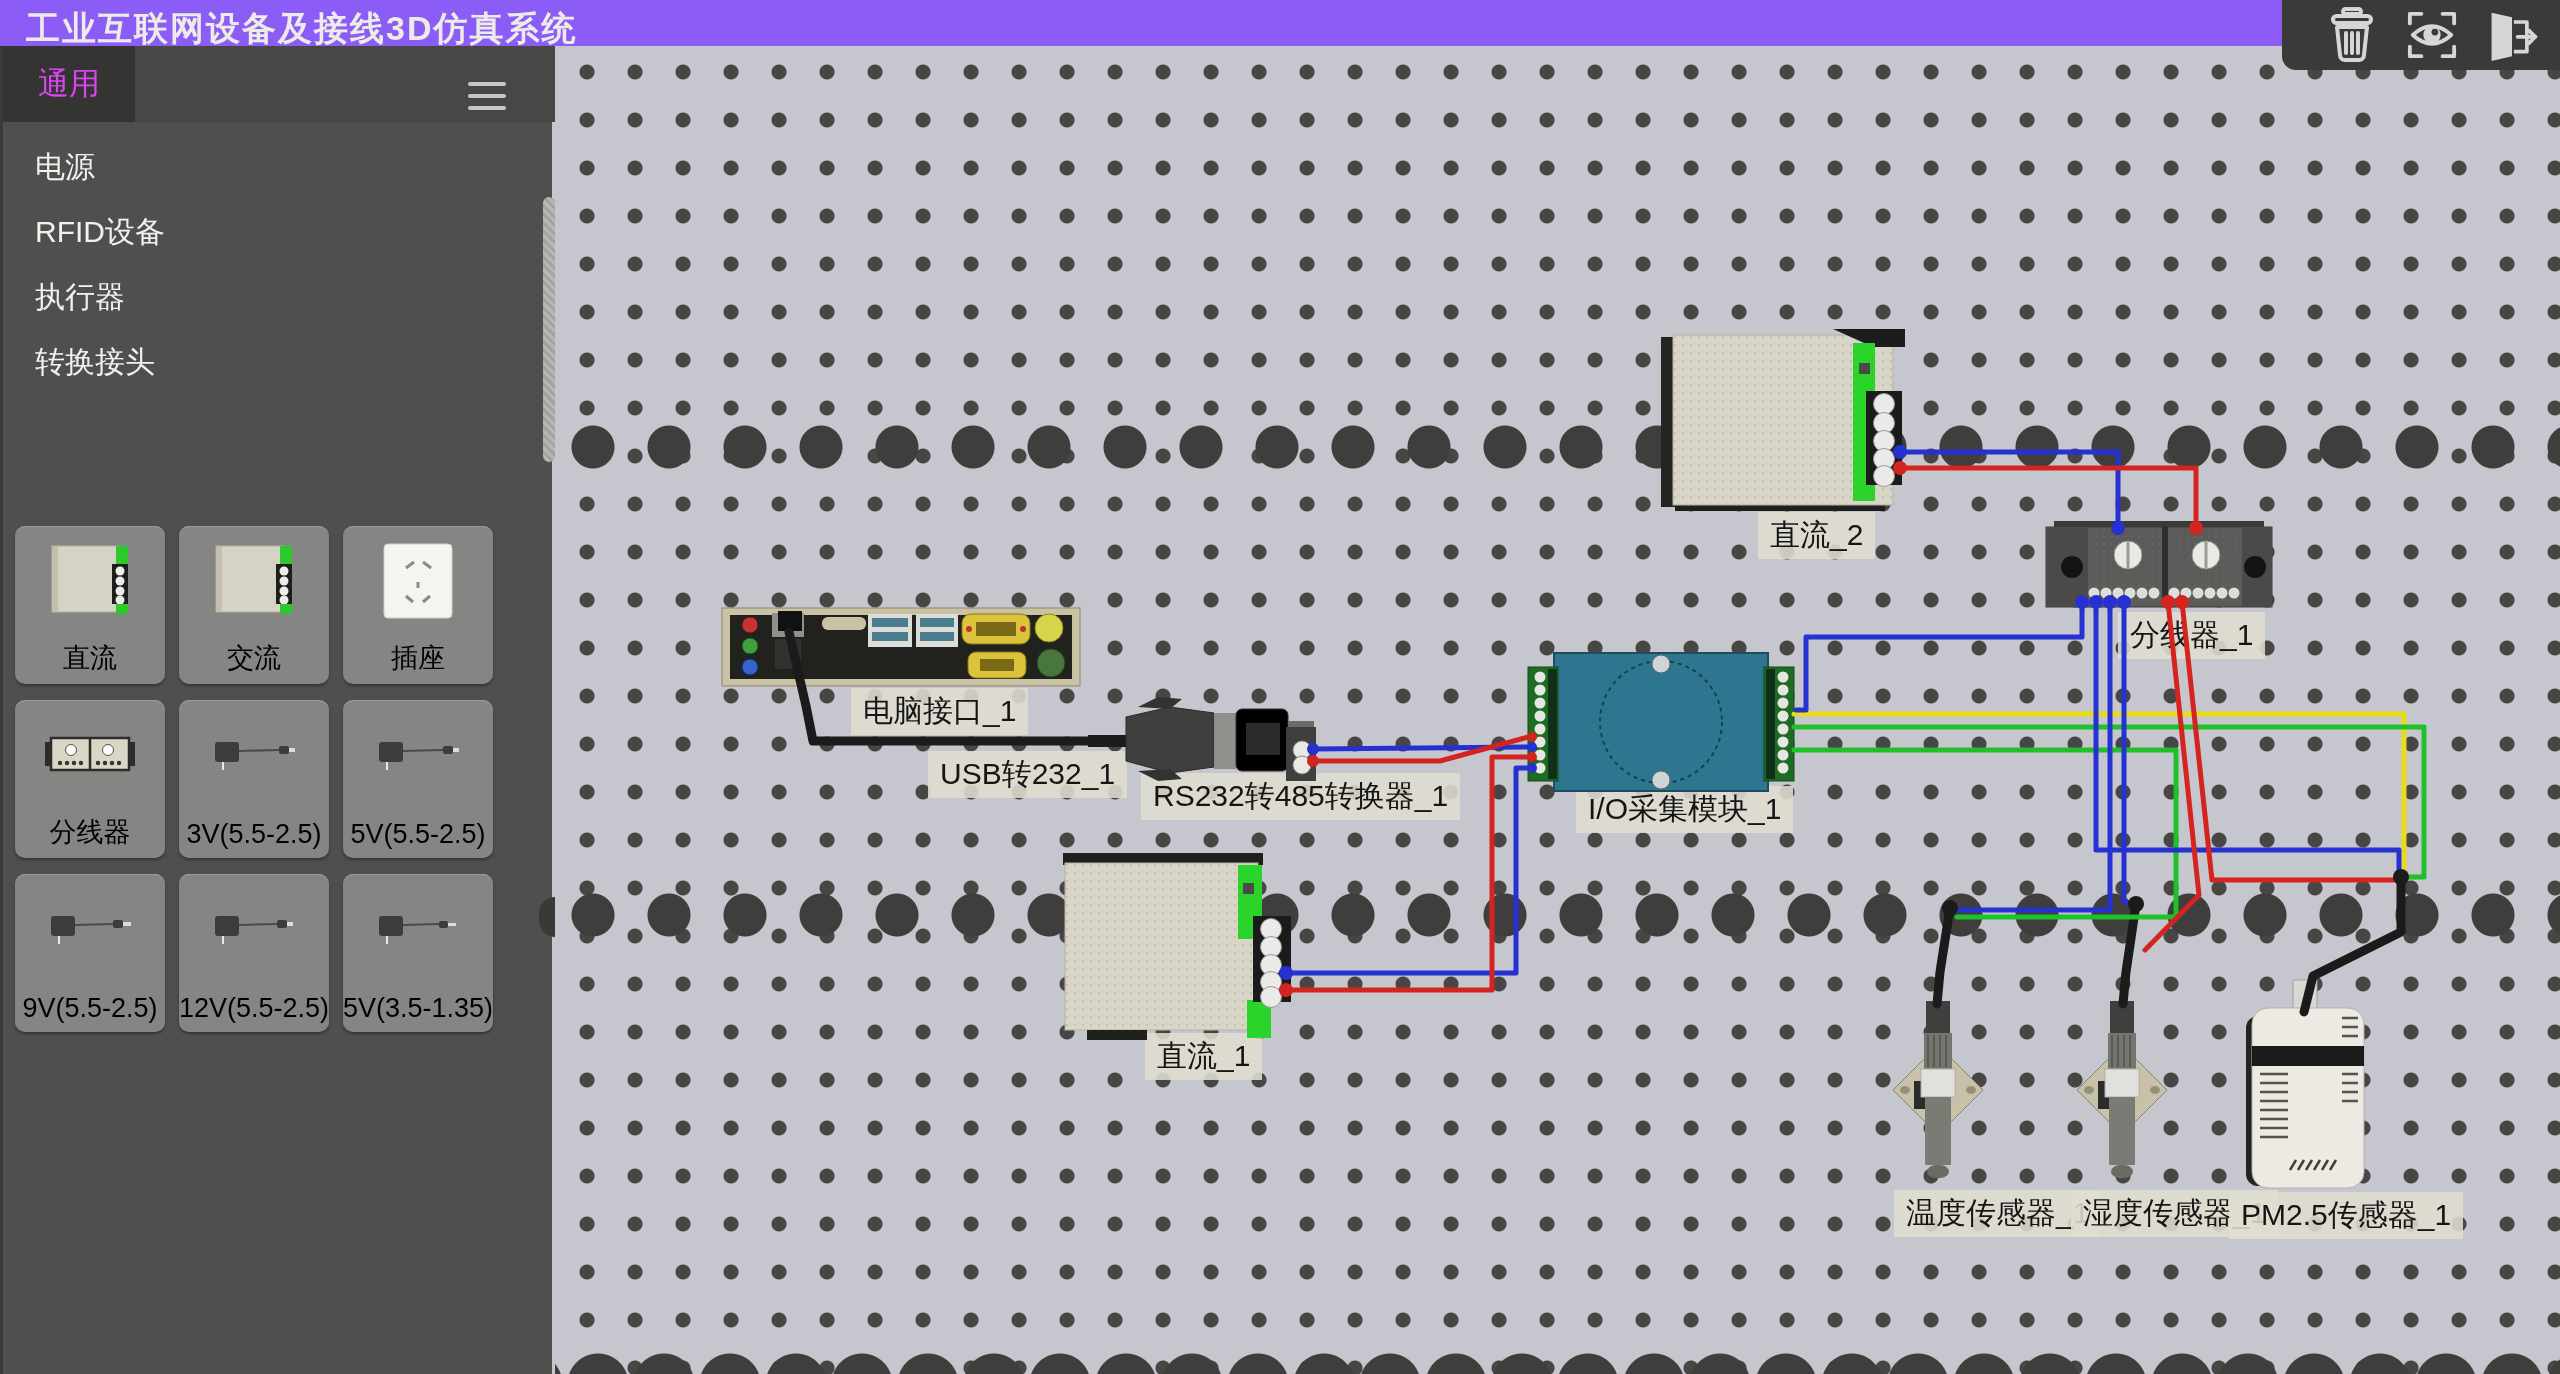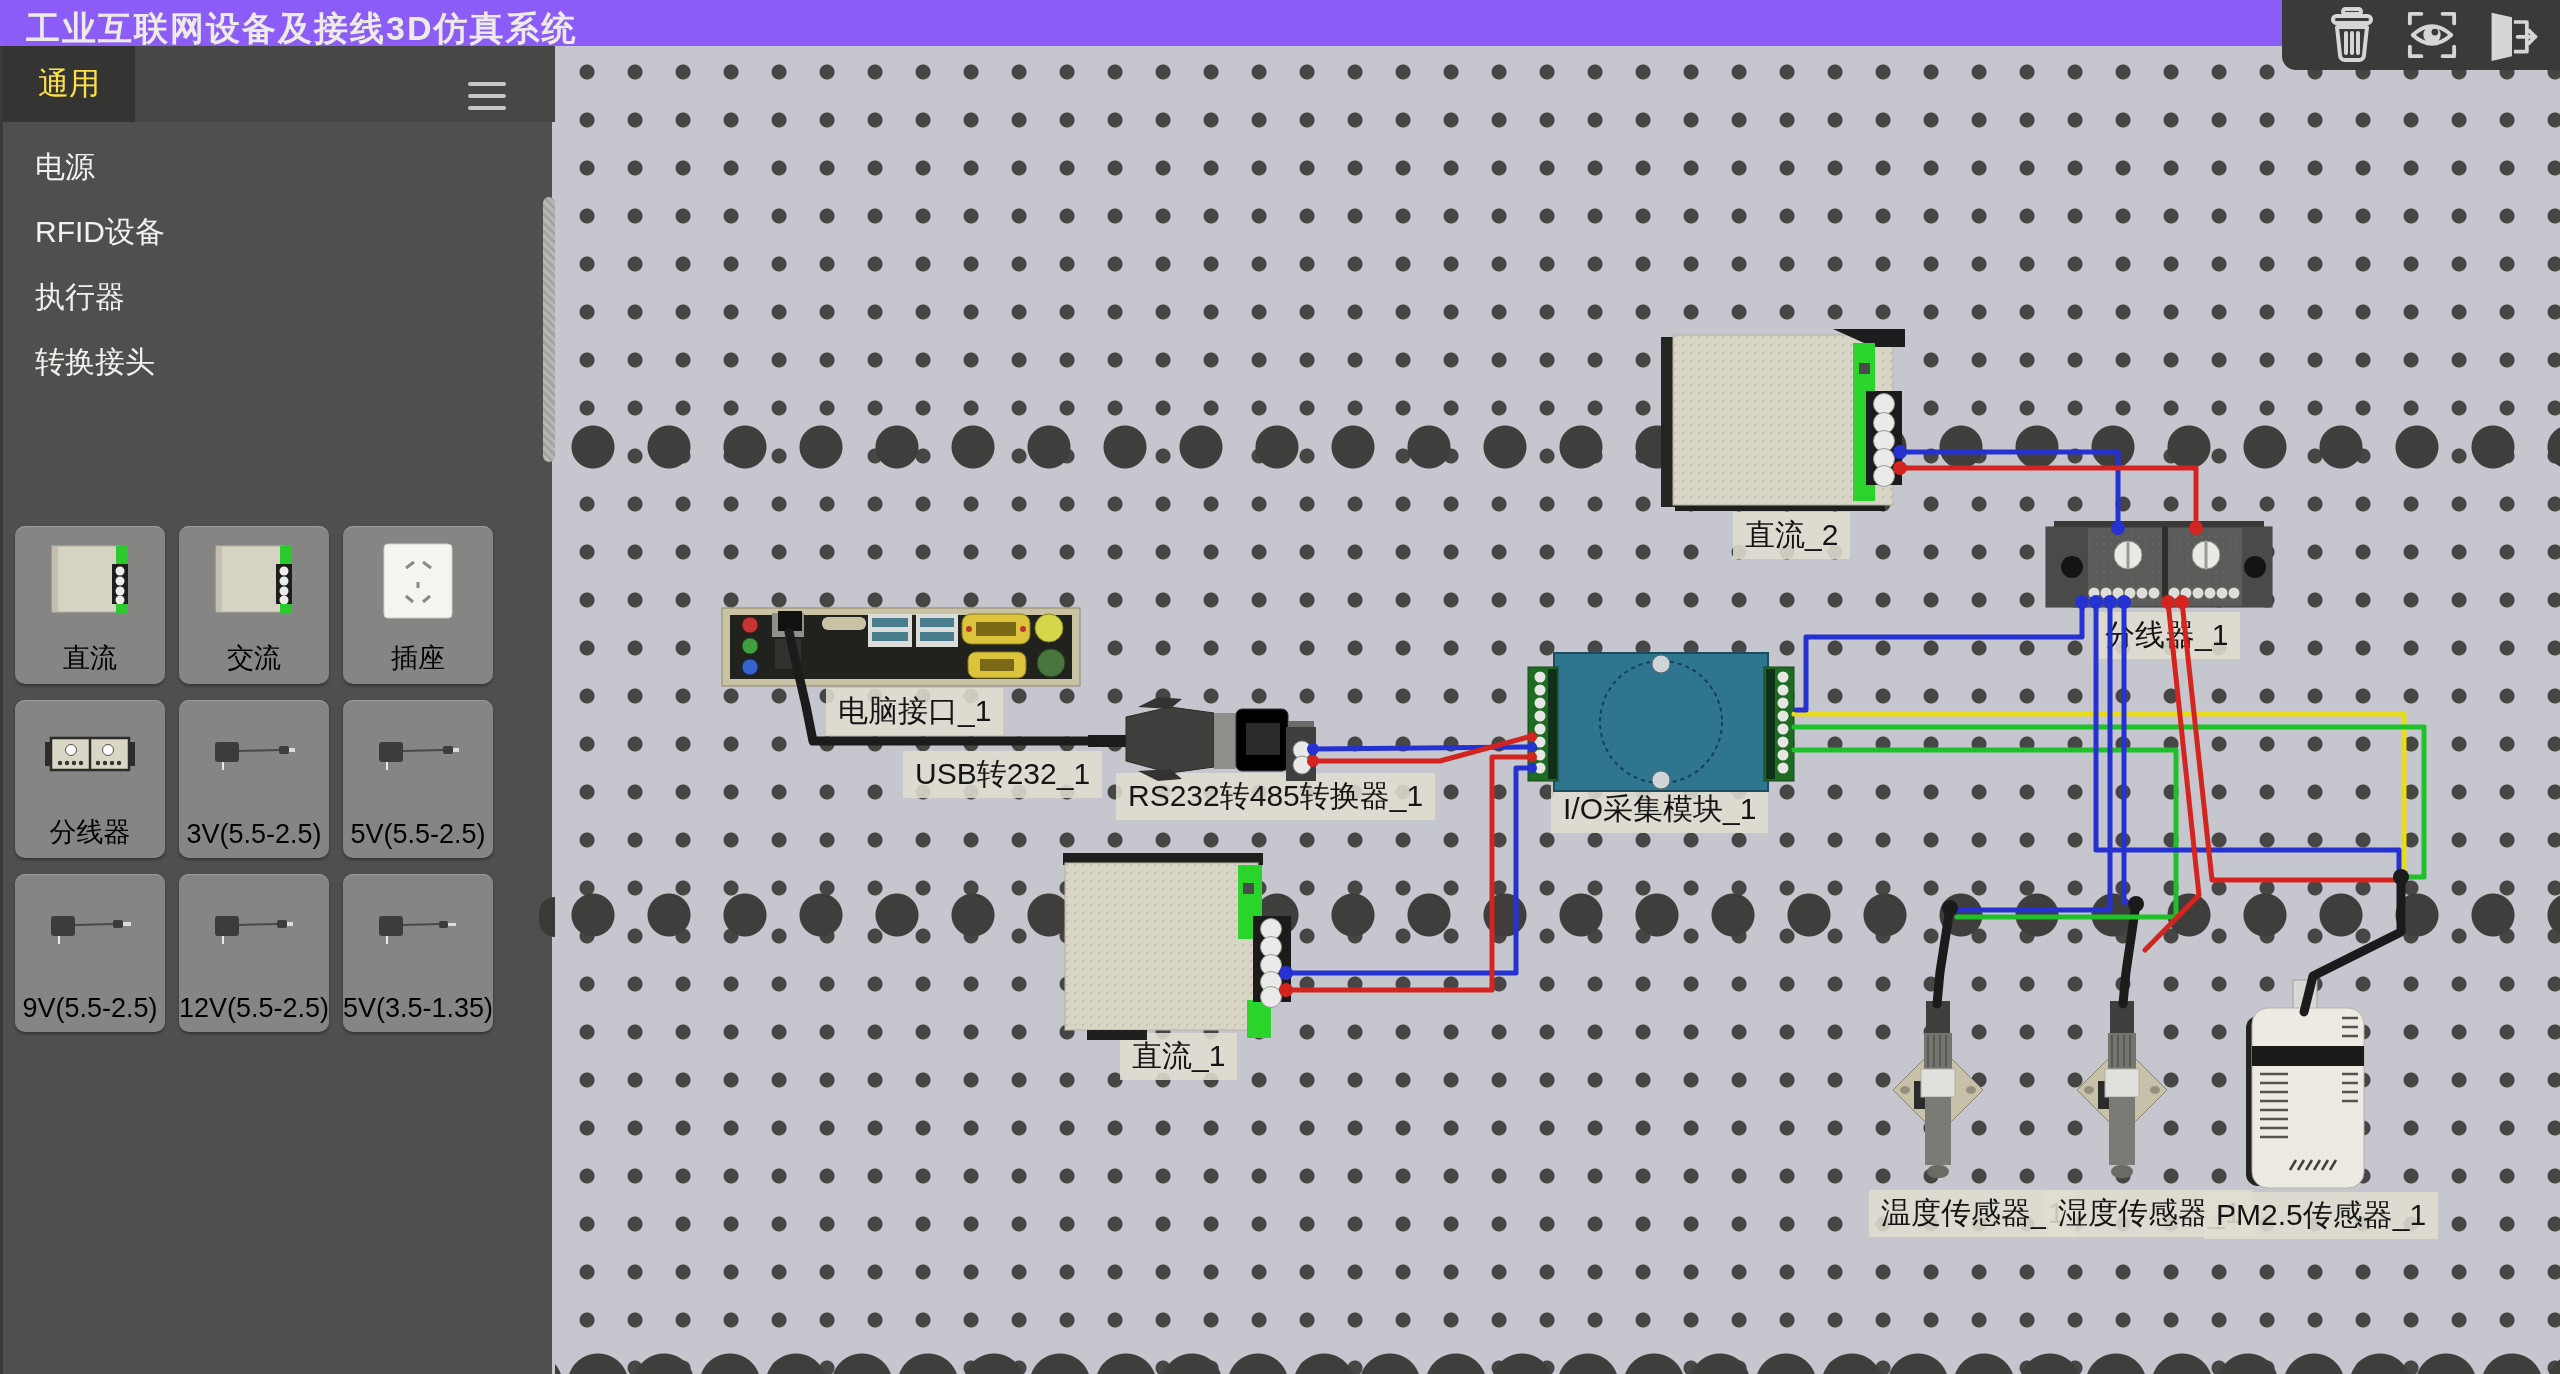--- a/index.html
+++ b/index.html
@@ -13,21 +13,21 @@
   .icon-panel { position:absolute; right:0; top:0; width:278px; height:70px; background:#3a3a38;
                 border-radius:0 0 0 14px; z-index:31; display:flex; align-items:center;
                 justify-content:flex-end; gap:28px; padding-right:22px; }
   .tool-icon { width:52px; height:56px; cursor:pointer; }
 
   
   .sidebar { position:absolute; left:0; top:46px; width:552px; height:1328px; background:#4f4f4d;
              border-left:3px solid #3a3a38; z-index:20; }
   .tabrow { position:absolute; left:0; top:0; width:552px; height:76px; background:#474745; }
   .tab-active { position:absolute; left:0; top:0; width:132px; height:76px; background:#343432;
-                color:#fde047; font-size:31px; display:flex; align-items:center; justify-content:center; }
+                color:#d946ef; font-size:31px; display:flex; align-items:center; justify-content:center; }
   .hamburger { position:absolute; left:465px; top:36px; width:38px; height:30px; cursor:pointer; }
   .hamburger span { display:block; height:4px; background:#c7c7c5; margin-bottom:8px; border-radius:2px; }
 
   .menu { position:absolute; left:0; top:88px; width:530px; }
   .menu-item { height:65px; line-height:65px; padding-left:32px; color:#f1f1ef; font-size:30px;
                cursor:pointer; white-space:nowrap; }
   .scroll-thumb { position:absolute; left:540px; top:151px; width:12px; height:265px;
                   background:#b1b1af; border-radius:6px;
                   background-image:repeating-linear-gradient(45deg,#a3a3a1 0 3px,#b7b7b5 3px 6px); }
   .collapse-handle { position:absolute; left:536px; top:851px; width:16px; height:40px;
@@ -50,21 +50,21 @@
               radial-gradient(circle at 33px 31px, #3f3e3d 30px, transparent 31px),
               radial-gradient(circle at 38px 22px, #3f3e3d 21px, transparent 22px),
               radial-gradient(circle at 38px 22px, #3f3e3d 21px, transparent 22px),
               radial-gradient(circle at 24px 24px, #474645 7px, transparent 8px);
             background-size:66px 62px, 76px 44px, 76px 44px, 48px 48px;
             background-position:10px 1307px, 0 379px, 0 847px, 8px 2px;
             background-repeat:repeat-x, repeat-x, repeat-x, repeat; }
   .scene { position:absolute; left:-555px; top:-46px; width:2560px; height:1374px; z-index:3; pointer-events:none; }
 
   .dev-label { position:absolute; z-index:2; background:rgba(224,221,208,0.88); color:#151515;
-               font-size:30px; padding:3px 12px; white-space:nowrap; }
+               font-size:30px; padding:3px 12px; white-space:nowrap;margin-left:25px; }
 
   .wire { fill:none; stroke-linejoin:round; stroke-linecap:round; }
 </style>
 </head>
 <body>
 
 <header class="titlebar">
   <div class="title">工业互联网设备及接线3D仿真系统</div>
 </header>
 <div class="icon-panel">

